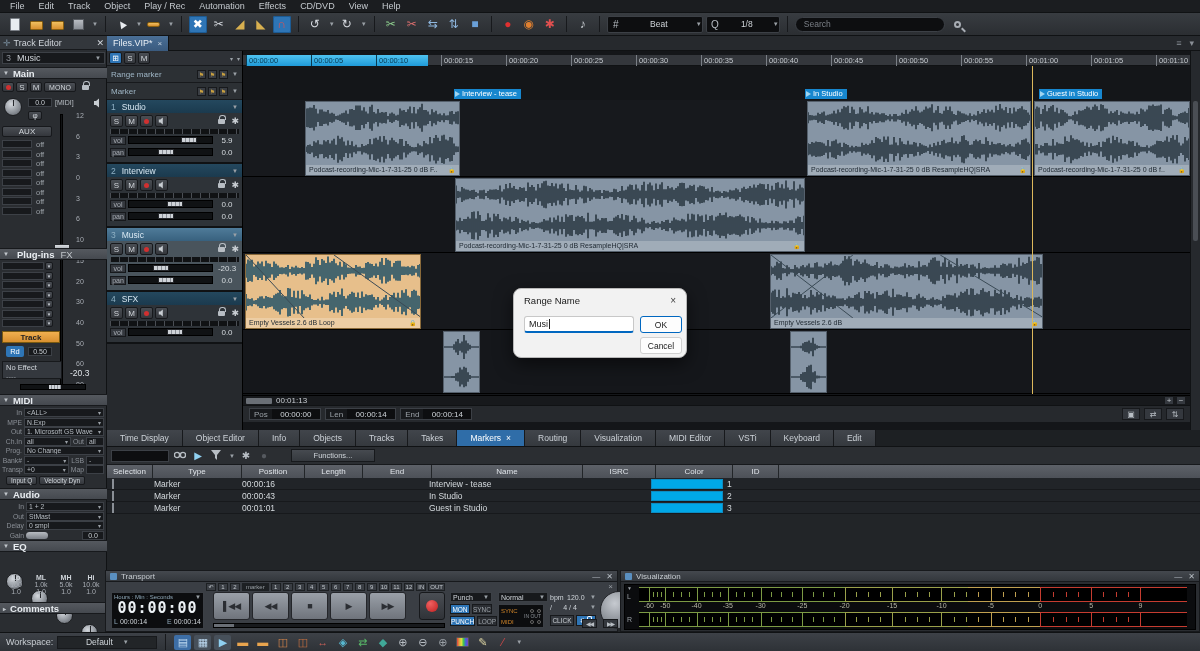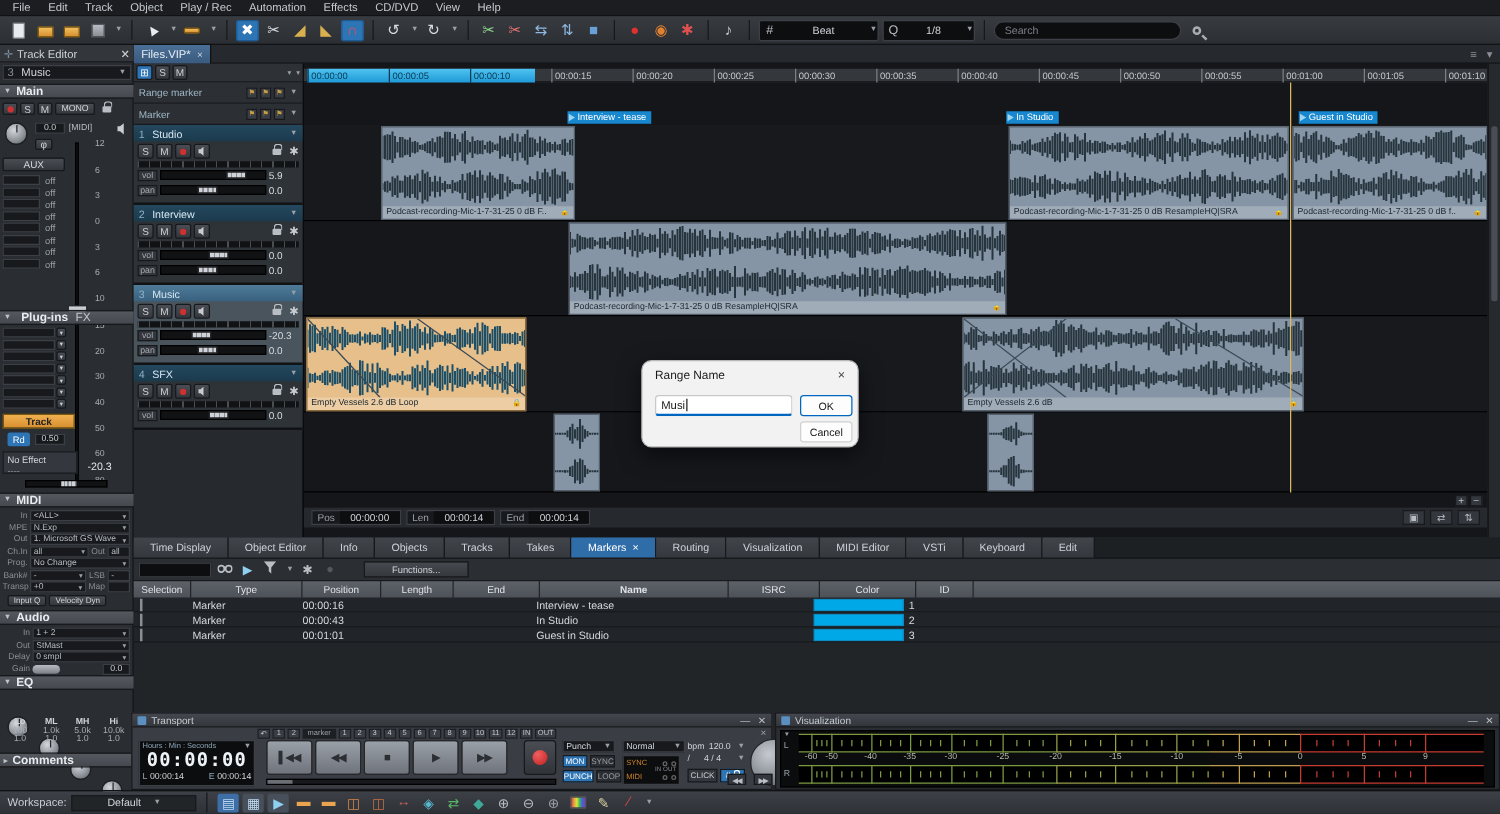--- a/index.html
+++ b/index.html
@@ -61,21 +61,21 @@
 .trk.sel{background:#49545c}
 .trk-title{height:13px;background:linear-gradient(#24485e,#1b3a4e);display:flex;align-items:center;gap:6px;padding:0 4px;color:#d7e7f2;font-size:8.5px}
 .trk.sel .trk-title{background:linear-gradient(#4f7b99,#38617e)}
 .trk-title .num{color:#8fb0c4}
 .trk-btns{height:16px;display:flex;align-items:center;gap:2px;padding:0 3px}
 .trk-scale{height:5px;margin:0 3px;background:#101214;background-image:repeating-linear-gradient(90deg,#4a4e54 0 1px,transparent 1px 9px)}
 .pv-row{height:12px;display:flex;align-items:center;gap:2px;padding:0 3px}
 .pv-lab{width:16px;height:9px;background:#34383e;color:#a8adb4;font-size:7px;display:flex;align-items:center;justify-content:center;border:1px solid #17191c}
 .pv-slider{flex:1;height:8px;background:#101214;border:1px solid #000;position:relative}
 .pv-handle{position:absolute;top:0;width:16px;height:6px;background:repeating-linear-gradient(90deg,#cfd3d8 0 3px,#8a8f96 3px 4px);border:1px solid #26282c}
-.pv-val{width:24px;text-align:left;color:#d5dade;font-size:8px}
+.pv-val{width:24px;text-align:center;color:#d5dade;font-size:8px}
 #th-setup{display:flex;gap:12px;padding:4px 0 0 16px}
 .numgrp{display:flex;flex-direction:column;align-items:center;gap:1px;color:#b8bec4;font-size:8px}
 .numgrp .btns{display:flex;gap:2px}
 .numgrp .btns span{width:10px;height:10px;background:#3a3e44;border:1px solid #17191c;display:flex;align-items:center;justify-content:center;font-size:7px;color:#c0c5ca}
 
 #arranger{left:243px;top:51px;width:947px;height:379px;background:#141619;overflow:hidden}
 #ruler{position:absolute;left:0;top:4px;width:947px;height:11px;background:#34373c;border-bottom:1px solid #101214}
 #rulersel{position:absolute;left:3px;top:0;width:182px;height:11px;background:linear-gradient(#4fc3f0,#1f9ad8)}
 .tick{position:absolute;top:0;height:11px;border-left:1px solid #7a7f86;color:#c4c9ce;font-size:7.5px;padding-left:2px;line-height:11px;white-space:nowrap}
 #amarkers{position:absolute;left:0;top:38px;width:947px;height:11px}
@@ -768,20 +768,24 @@
         </svg>
       </div>
       <div class="clip gray" style="left: 547px; top: 231px; width: 37px; height: 62px;">
         <svg width="37" height="60">
           <path d="M0 14.2L0 15.8M2 14.2L2 15.8M4 14.2L4 15.8M6 14.2L6 15.8M8 14.2L8 15.8M10 13.8L10 16.2M12 11.2L12 18.8M14 10.0L14 20.0M16 9.7L16 20.3M18 8.5L18 21.5M20 10.7L20 19.3M22 5.8L22 24.2M24 11.7L24 18.3M26 13.2L26 16.8M28 13.9L28 16.1M30 14.2L30 15.8M32 14.2L32 15.8M34 14.2L34 15.8M36 14.2L36 15.8" stroke="#27353f" stroke-width="1.6" fill="none"></path>
           <path d="M0 14.2L0 15.8M2 14.2L2 15.8M4 14.2L4 15.8M6 14.2L6 15.8M8 14.2L8 15.8M10 12.0L10 18.0M12 10.2L12 19.8M14 10.1L14 19.9M16 5.0L16 25.0M18 3.6L18 26.4M20 2.8L20 27.2M22 10.2L22 19.8M24 9.2L24 20.8M26 13.5L26 16.5M28 13.8L28 16.2M30 14.2L30 15.8M32 14.2L32 15.8M34 14.2L34 15.8M36 14.2L36 15.8" stroke="#27353f" stroke-width="1.6" fill="none" transform="translate(0,30)"></path>
         </svg>
       </div>
     </div>
   <div id="playhead"></div>
+  <div id="ascroll">
+    <span class="thumb"></span>
+    <span class="stime">00:01:13</span>
+  </div>
   <div id="astatus">
     <div class="stbox">
         <span class="l">Pos</span>
         <span class="v">00:00:00</span>
       </div>
     <div class="stbox">
         <span class="l">Len</span>
         <span class="v">00:00:14</span>
       </div>
     <div class="stbox">
@@ -836,21 +840,21 @@
     <span class="dtbi">✱</span>
     <span class="dtbi" style="color:#55595f">●</span>
     <div id="fnbtn">Functions...</div>
   </div>
   <div id="dthead">
       <div class="hcell" style="width: 45px;">Selection</div>
       <div class="hcell" style="width: 88px;">Type</div>
       <div class="hcell" style="width: 62px;">Position</div>
       <div class="hcell" style="width: 57px;">Length</div>
       <div class="hcell" style="width: 68px;">End</div>
-      <div class="hcell" style="width: 150px; font-weight: bold;">Name</div>
+      <div class="hcell" style="width: 150px;">Name</div>
       <div class="hcell" style="width: 72px;">ISRC</div>
       <div class="hcell" style="width: 76px;">Color</div>
       <div class="hcell" style="width: 45px;">ID</div>
       <div class="hcell" style="flex: 1 1 0%;"></div>
     </div>
   <div id="dtbody">
       <div class="drow">
         <div class="dcell" style="width: 45px;"><span class="cbx"></span></div>
         <div class="dcell" style="width: 88px;">Marker</div>
         <div class="dcell" style="width: 62px;">00:00:16</div>

